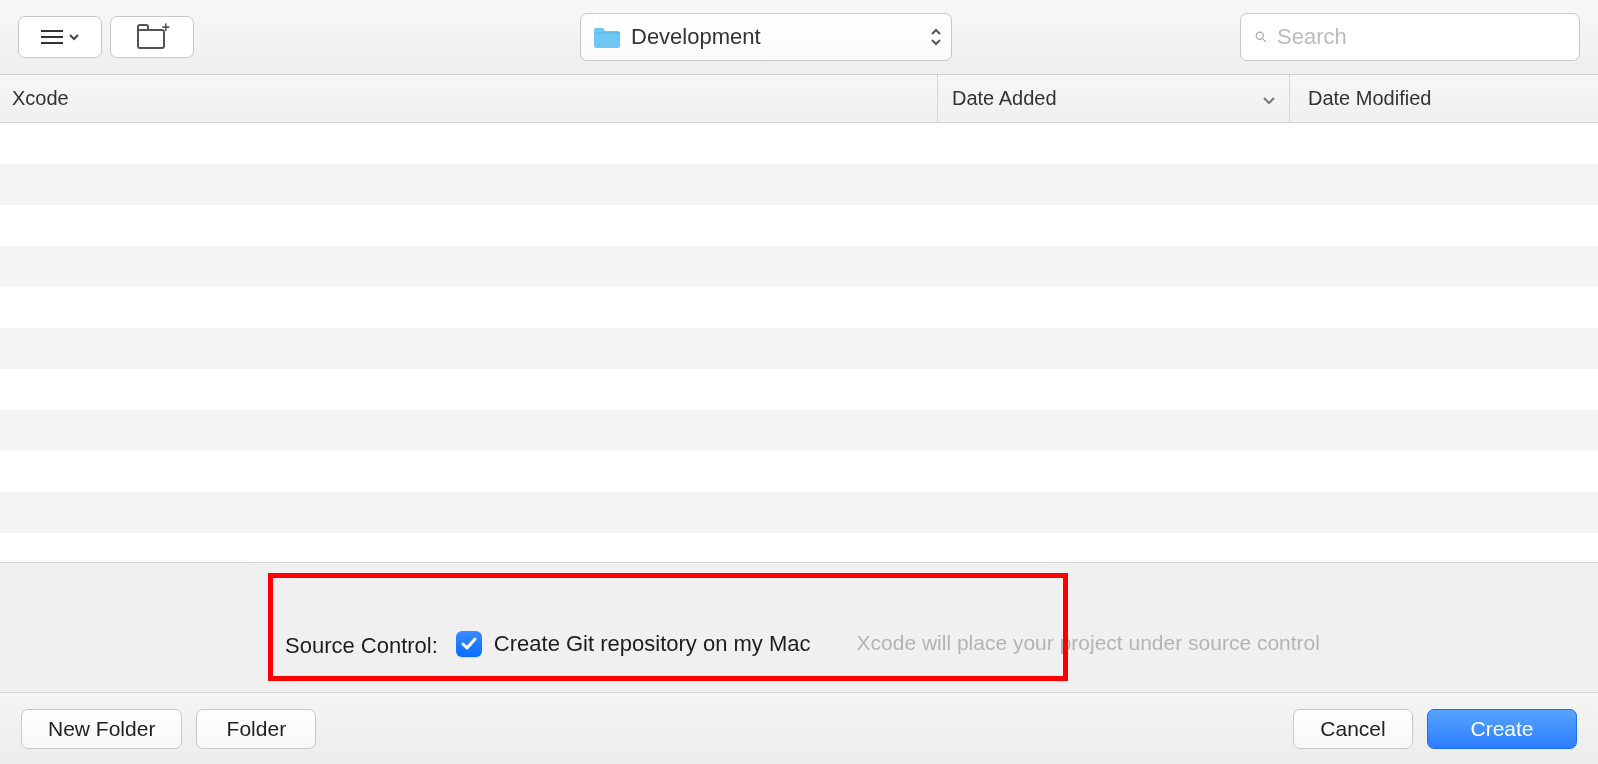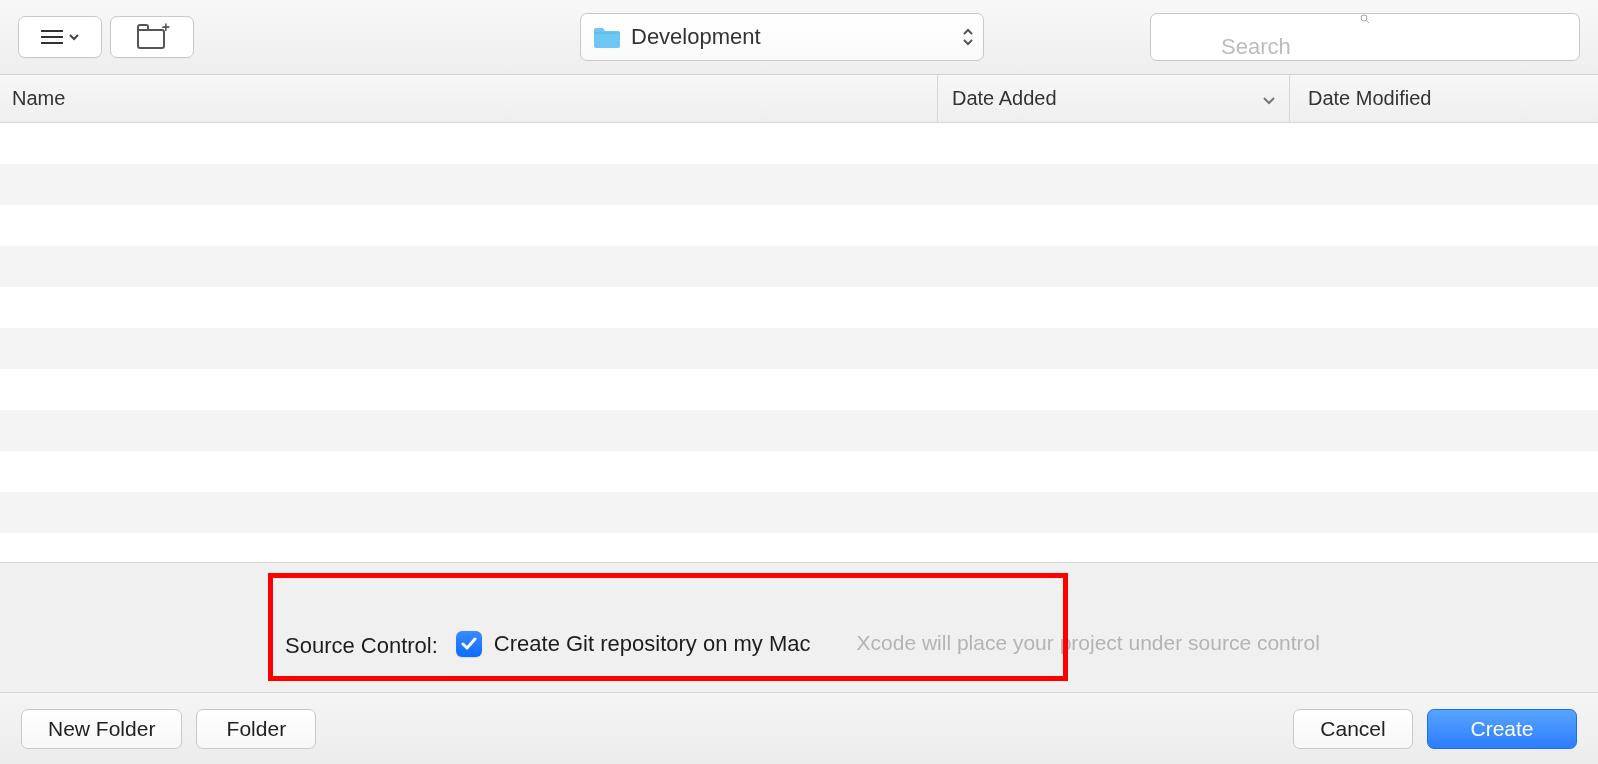--- a/index.html
+++ b/index.html
@@ -97,21 +97,21 @@
     color: #555;
     font-weight: 600;
   }
 
   .tb-spacer1 { flex: 0 0 370px; }
   .tb-spacer2 { flex: 1; }
 
   
   .location-pop {
     height: 48px;
-    width: 404px;
+    width: 372px;
     background: linear-gradient(#ffffff,#fafafa);
     border: 1px solid #c8c8c8;
     border-radius: 7px;
     display: flex;
     align-items: center;
     padding: 0 40px 0 12px;
     position: relative;
     cursor: default;
   }
   .location-pop .folder-glyph {
@@ -132,30 +132,29 @@
     display: flex;
     flex-direction: column;
     justify-content: center;
     gap: 2px;
   }
   .location-pop .stepper svg { width: 10px; height: 8px; }
 
   
   .search-field {
     height: 48px;
-    width: 430px;
+    width: 340px;
     background: #fff;
     border: 1px solid #c8c8c8;
     border-radius: 7px;
     display: flex;
     align-items: center;
     padding: 0 14px;
     gap: 10px;
     margin-left: 8px;
-    flex-direction: column;
   }
   .search-field svg { width: 20px; height: 20px; }
   .search-field input {
     border: none;
     outline: none;
     font-size: 22px;
     color: #555;
     flex: 1;
     background: transparent;
   }
@@ -345,21 +344,21 @@
     <svg viewBox="0 0 20 20">
       <circle cx="8" cy="8" r="6" fill="none" stroke="#a9a9a9" stroke-width="2"></circle>
       <line x1="13" y1="13" x2="18" y2="18" stroke="#a9a9a9" stroke-width="2"></line>
     </svg>
     <input type="text" placeholder="Search" style="">
   </div>
 </div>
 
 <div class="col-header">
   <div class="col-name">
-    <span>Name</span>
+    <span>Xcode</span>
   </div>
   <div class="col-date-added">
     <span>Date Added</span>
     <span class="sort-chevron">
       <svg viewBox="0 0 12 10">
           <path d="M1 3 L6 8 L11 3" fill="none" stroke="#777" stroke-width="2"></path>
         </svg>
     </span>
   </div>
   <div class="col-date-mod">

